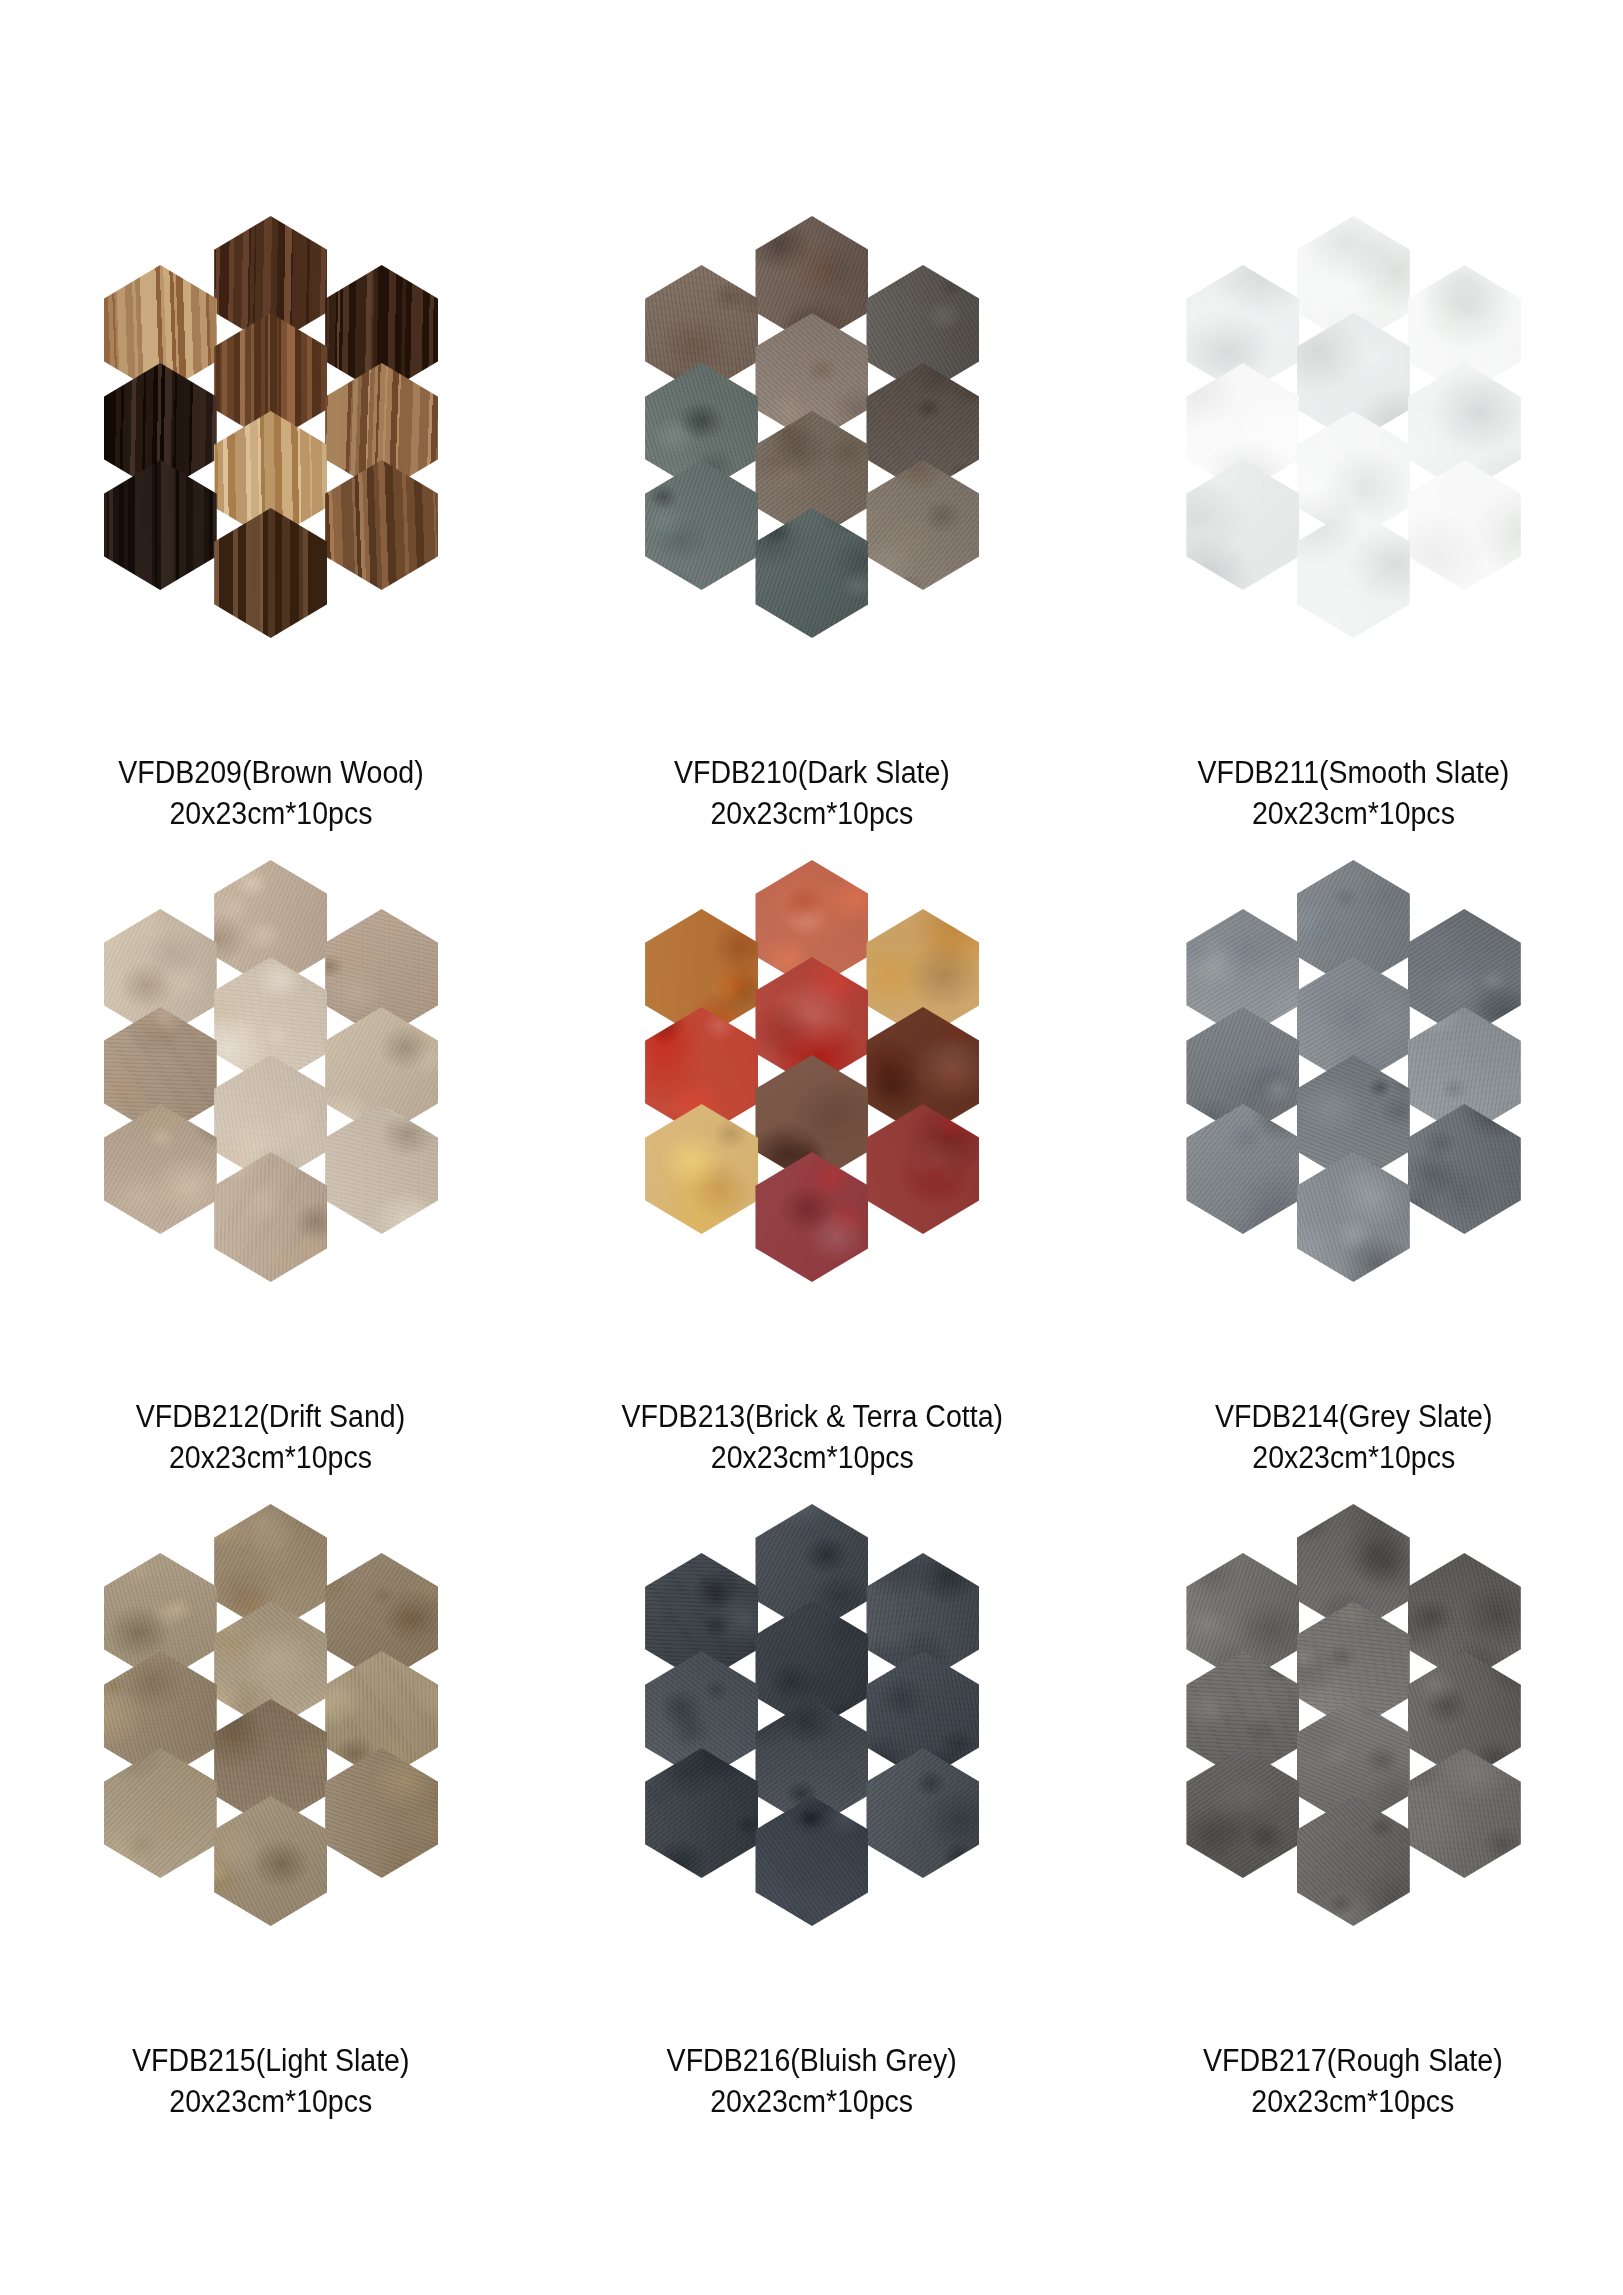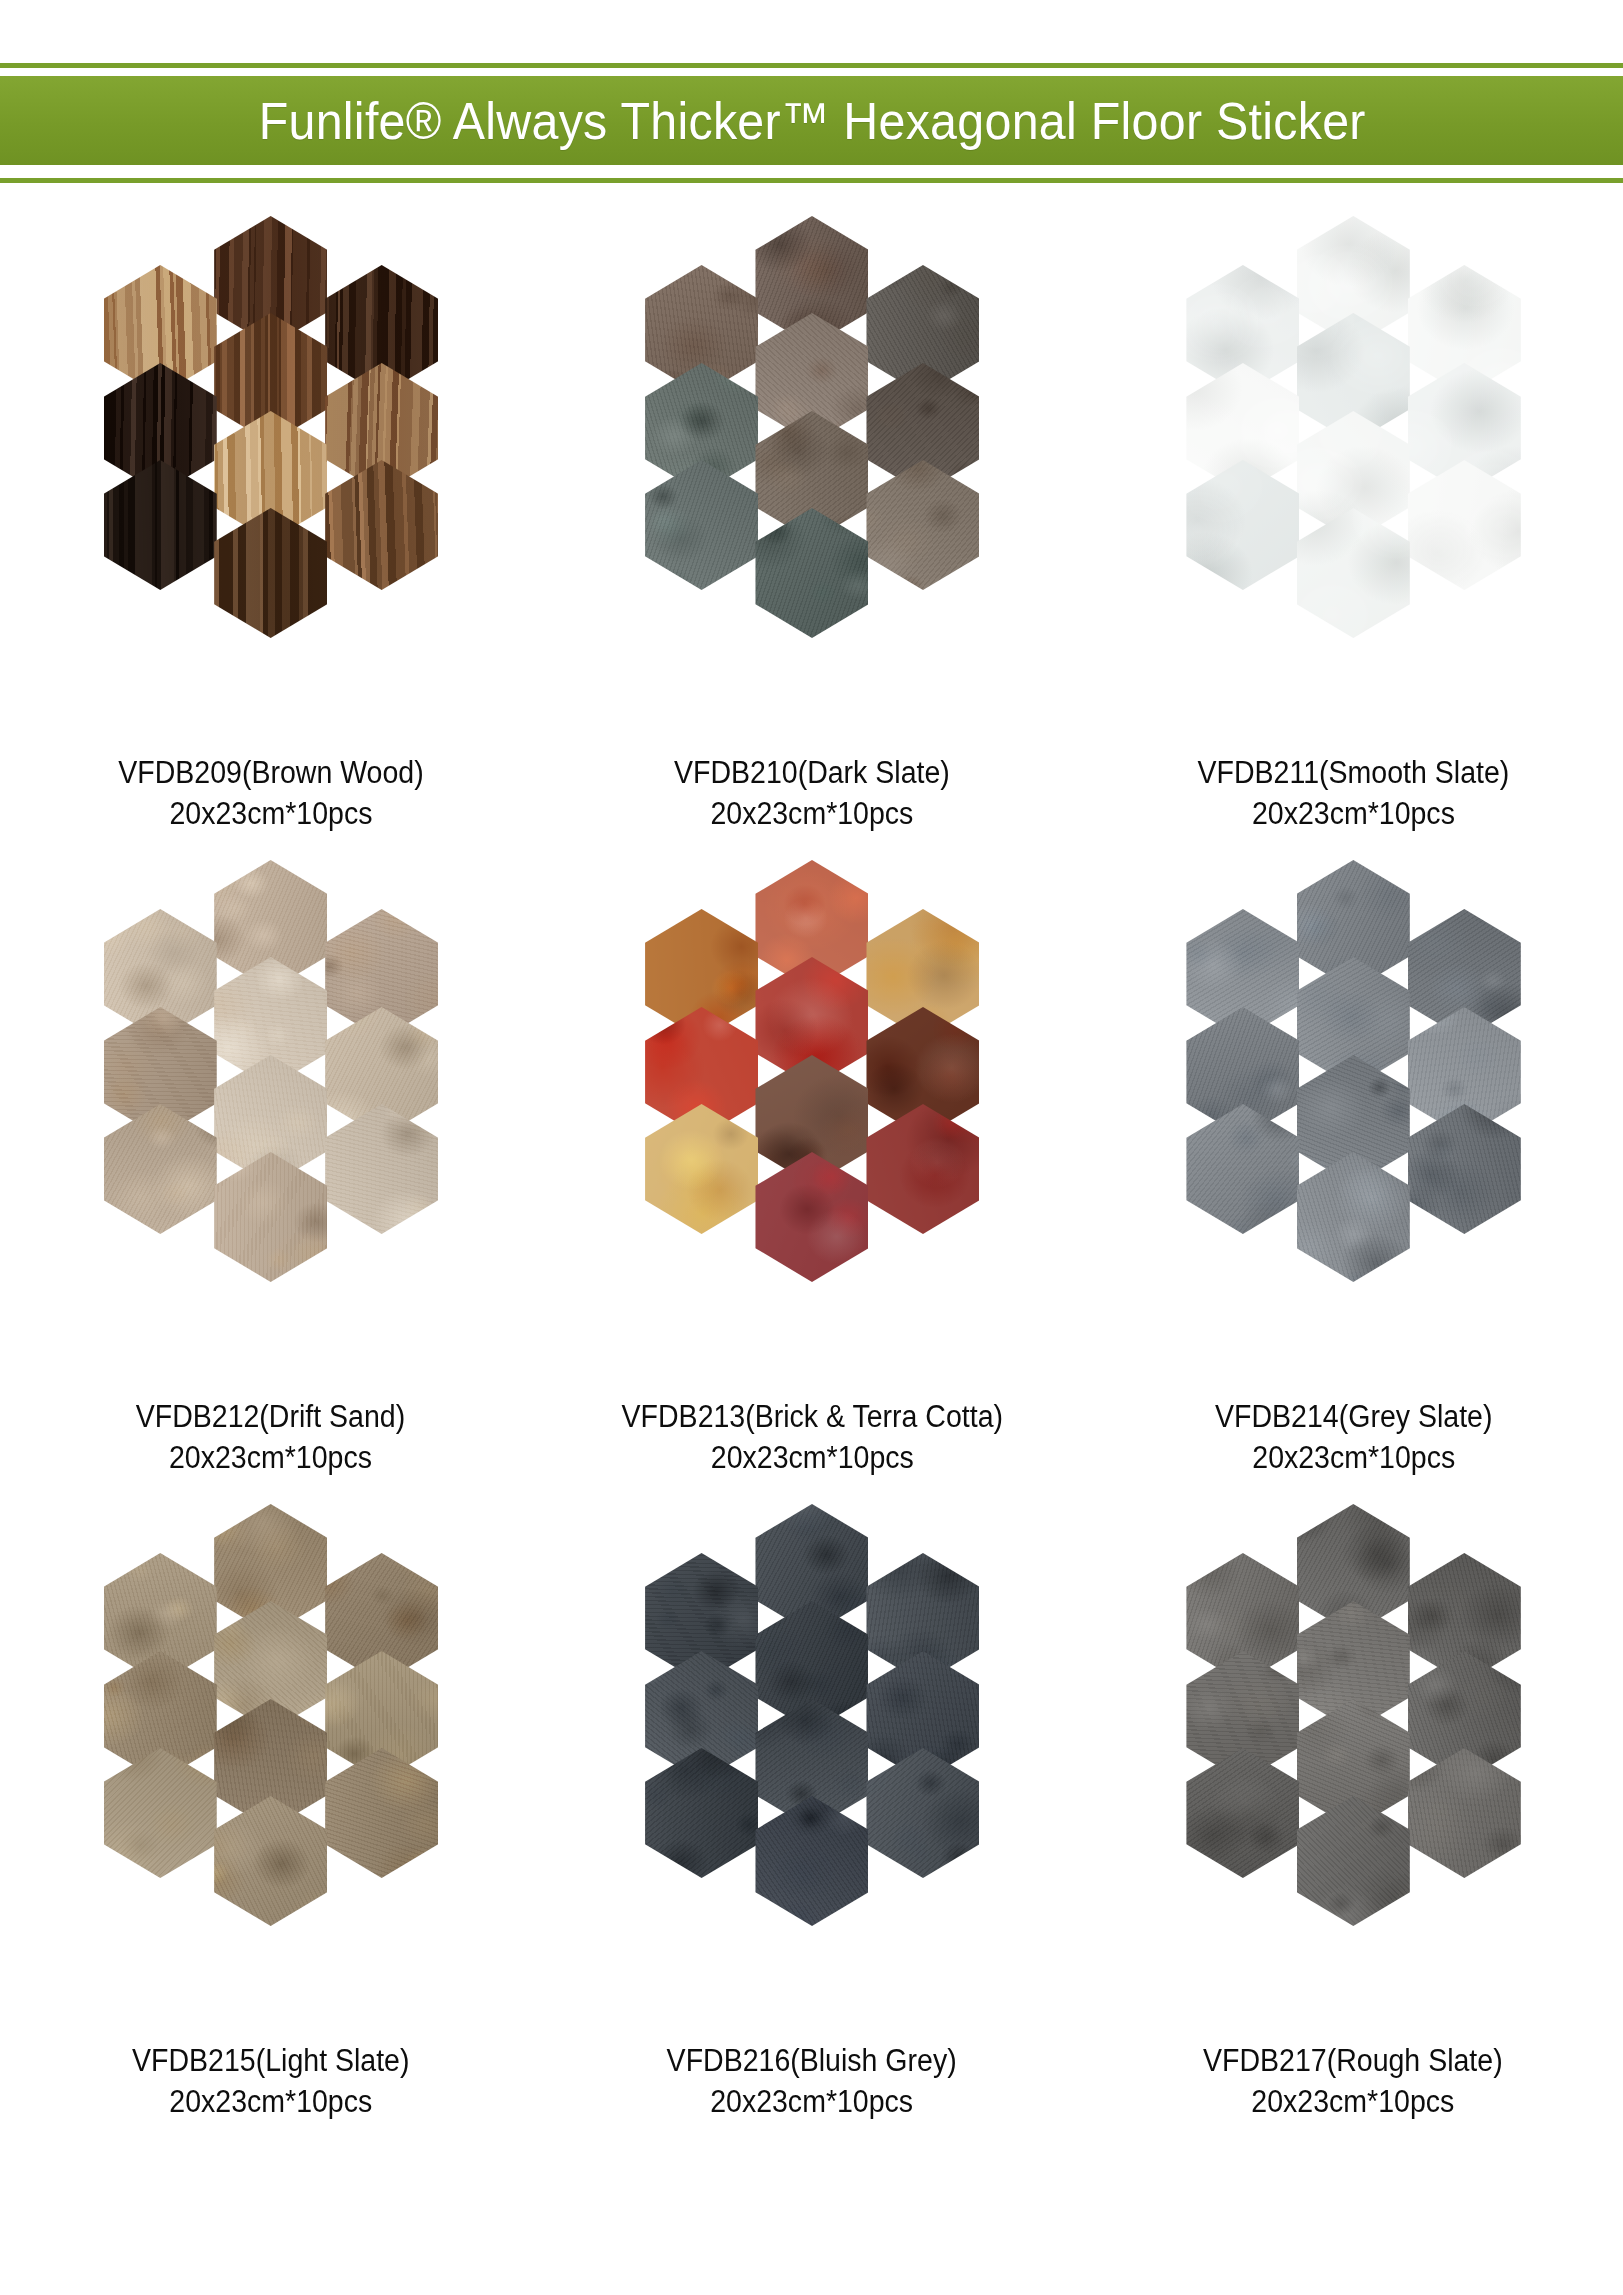--- a/index.html
+++ b/index.html
@@ -117,27 +117,20 @@
     white-space: nowrap;
   }
   .caption .name { display: block; }
   .caption .spec { display: block; }
 </style>
 </head>
 <body>
 
 <div class="page">
 
-  <div class="header-block">
-    <div class="rule rule-top"></div>
-    <div class="header-bar">
-      <div class="header-title">Funlife® Always Thicker™ Hexagonal Floor Sticker</div>
-    </div>
-    <div class="rule rule-bottom"></div>
-  </div>
 
   <div class="grid" id="grid">
       <div class="cell">
         <div class="mosaic">
           <div class="hex c-m r0" style="background-color: rgb(107, 86, 70); background-image: linear-gradient(91deg, rgb(72, 51, 35) 0%, rgb(72, 51, 35) 2.4%, rgb(119, 98, 82) 2.4%, rgb(119, 98, 82) 5.7%, rgb(72, 51, 35) 5.7%, rgb(72, 51, 35) 9.7%, rgb(72, 51, 35) 9.7%, rgb(72, 51, 35) 13.9%, rgb(119, 98, 82) 13.9%, rgb(119, 98, 82) 18%, rgb(93, 72, 56) 18%, rgb(93, 72, 56) 24.2%, rgb(93, 72, 56) 24.2%, rgb(93, 72, 56) 25.4%, rgb(119, 98, 82) 25.4%, rgb(119, 98, 82) 30.7%, rgb(72, 51, 35) 30.7%, rgb(72, 51, 35) 32.4%, rgb(93, 72, 56) 32.4%, rgb(93, 72, 56) 35.6%, rgb(72, 51, 35) 35.6%, rgb(72, 51, 35) 37%, rgb(93, 72, 56) 37%, rgb(93, 72, 56) 43.7%, rgb(119, 98, 82) 43.7%, rgb(119, 98, 82) 50.4%, rgb(93, 72, 56) 50.4%, rgb(93, 72, 56) 55.6%, rgb(72, 51, 35) 55.6%, rgb(72, 51, 35) 62.1%, rgb(144, 123, 107) 62.1%, rgb(144, 123, 107) 67.8%, rgb(72, 51, 35) 67.8%, rgb(72, 51, 35) 69%, rgb(93, 72, 56) 69%, rgb(93, 72, 56) 72.4%, rgb(93, 72, 56) 72.4%, rgb(93, 72, 56) 76.7%, rgb(93, 72, 56) 76.7%, rgb(93, 72, 56) 81.4%, rgb(72, 51, 35) 81.4%, rgb(72, 51, 35) 83.8%, rgb(93, 72, 56) 83.8%, rgb(93, 72, 56) 90.5%, rgb(93, 72, 56) 90.5%, rgb(93, 72, 56) 93.4%, rgb(119, 98, 82) 93.4%, rgb(119, 98, 82) 97.7%, rgb(93, 72, 56) 97.7%, rgb(93, 72, 56) 100%), linear-gradient(89deg, rgba(125, 104, 88, 0.4) 0%, transparent 30%, rgba(85, 64, 48, 0.333) 62%, transparent 100%);"></div>
           <div class="hex c-l r1" style="background-color: rgb(155, 134, 113); background-image: linear-gradient(88deg, rgb(111, 90, 69) 0%, rgb(111, 90, 69) 6.3%, rgb(141, 120, 99) 6.3%, rgb(141, 120, 99) 10%, rgb(111, 90, 69) 10%, rgb(111, 90, 69) 11.8%, rgb(141, 120, 99) 11.8%, rgb(141, 120, 99) 13.7%, rgb(167, 146, 125) 13.7%, rgb(167, 146, 125) 15.2%, rgb(167, 146, 125) 15.2%, rgb(167, 146, 125) 17.9%, rgb(167, 146, 125) 17.9%, rgb(167, 146, 125) 20.9%, rgb(141, 120, 99) 20.9%, rgb(141, 120, 99) 27.2%, rgb(167, 146, 125) 27.2%, rgb(167, 146, 125) 29.9%, rgb(141, 120, 99) 29.9%, rgb(141, 120, 99) 34%, rgb(187, 166, 145) 34%, rgb(187, 166, 145) 38.7%, rgb(187, 166, 145) 38.7%, rgb(187, 166, 145) 43.5%, rgb(187, 166, 145) 43.5%, rgb(187, 166, 145) 47.5%, rgb(111, 90, 69) 47.5%, rgb(111, 90, 69) 51.2%, rgb(167, 146, 125) 51.2%, rgb(167, 146, 125) 54.1%, rgb(187, 166, 145) 54.1%, rgb(187, 166, 145) 56%, rgb(187, 166, 145) 56%, rgb(187, 166, 145) 59.3%, rgb(111, 90, 69) 59.3%, rgb(111, 90, 69) 62.5%, rgb(167, 146, 125) 62.5%, rgb(167, 146, 125) 64.6%, rgb(111, 90, 69) 64.6%, rgb(111, 90, 69) 70.4%, rgb(187, 166, 145) 70.4%, rgb(187, 166, 145) 76.9%, rgb(141, 120, 99) 76.9%, rgb(141, 120, 99) 78.5%, rgb(141, 120, 99) 78.5%, rgb(141, 120, 99) 82.2%, rgb(141, 120, 99) 82.2%, rgb(141, 120, 99) 83.9%, rgb(167, 146, 125) 83.9%, rgb(167, 146, 125) 87.6%, rgb(167, 146, 125) 87.6%, rgb(167, 146, 125) 89.5%, rgb(111, 90, 69) 89.5%, rgb(111, 90, 69) 92%, rgb(141, 120, 99) 92%, rgb(141, 120, 99) 97.8%, rgb(187, 166, 145) 97.8%, rgb(187, 166, 145) 100%), linear-gradient(86deg, rgba(173, 152, 131, 0.4) 0%, transparent 30%, rgba(133, 112, 91, 0.333) 62%, transparent 100%);"></div>
           <div class="hex c-r r1" style="background-color: rgb(92, 74, 60); background-image: linear-gradient(91deg, rgb(78, 60, 46) 0%, rgb(78, 60, 46) 2.5%, rgb(104, 86, 72) 2.5%, rgb(104, 86, 72) 4.3%, rgb(78, 60, 46) 4.3%, rgb(78, 60, 46) 10%, rgb(51, 33, 19) 10%, rgb(51, 33, 19) 11.7%, rgb(131, 113, 99) 11.7%, rgb(131, 113, 99) 13.6%, rgb(51, 33, 19) 13.6%, rgb(51, 33, 19) 16.4%, rgb(104, 86, 72) 16.4%, rgb(104, 86, 72) 21.4%, rgb(51, 33, 19) 21.4%, rgb(51, 33, 19) 27.4%, rgb(78, 60, 46) 27.4%, rgb(78, 60, 46) 28.8%, rgb(78, 60, 46) 28.8%, rgb(78, 60, 46) 30.4%, rgb(78, 60, 46) 30.4%, rgb(78, 60, 46) 36.5%, rgb(131, 113, 99) 36.5%, rgb(131, 113, 99) 41.1%, rgb(104, 86, 72) 41.1%, rgb(104, 86, 72) 42.9%, rgb(78, 60, 46) 42.9%, rgb(78, 60, 46) 46.4%, rgb(51, 33, 19) 46.4%, rgb(51, 33, 19) 53%, rgb(51, 33, 19) 53%, rgb(51, 33, 19) 55.8%, rgb(104, 86, 72) 55.8%, rgb(104, 86, 72) 61.9%, rgb(51, 33, 19) 61.9%, rgb(51, 33, 19) 67.6%, rgb(78, 60, 46) 67.6%, rgb(78, 60, 46) 70.8%, rgb(51, 33, 19) 70.8%, rgb(51, 33, 19) 75.6%, rgb(104, 86, 72) 75.6%, rgb(104, 86, 72) 82.3%, rgb(104, 86, 72) 82.3%, rgb(104, 86, 72) 85.5%, rgb(51, 33, 19) 85.5%, rgb(51, 33, 19) 91.3%, rgb(104, 86, 72) 91.3%, rgb(104, 86, 72) 94.8%, rgb(51, 33, 19) 94.8%, rgb(51, 33, 19) 96.3%, rgb(51, 33, 19) 96.3%, rgb(51, 33, 19) 99.3%, rgb(78, 60, 46) 99.3%, rgb(78, 60, 46) 100%), linear-gradient(89deg, rgba(110, 92, 78, 0.4) 0%, transparent 30%, rgba(70, 52, 38, 0.333) 62%, transparent 100%);"></div>
           <div class="hex c-m r1m" style="background-color: rgb(122, 100, 80); background-image: linear-gradient(90deg, rgb(108, 86, 66) 0%, rgb(108, 86, 66) 2.1%, rgb(88, 66, 46) 2.1%, rgb(88, 66, 46) 5.4%, rgb(108, 86, 66) 5.4%, rgb(108, 86, 66) 6.8%, rgb(134, 112, 92) 6.8%, rgb(134, 112, 92) 11.5%, rgb(108, 86, 66) 11.5%, rgb(108, 86, 66) 17.8%, rgb(88, 66, 46) 17.8%, rgb(88, 66, 46) 23%, rgb(162, 140, 120) 23%, rgb(162, 140, 120) 27.4%, rgb(108, 86, 66) 27.4%, rgb(108, 86, 66) 32.8%, rgb(134, 112, 92) 32.8%, rgb(134, 112, 92) 35%, rgb(88, 66, 46) 35%, rgb(88, 66, 46) 41.2%, rgb(108, 86, 66) 41.2%, rgb(108, 86, 66) 44.9%, rgb(88, 66, 46) 44.9%, rgb(88, 66, 46) 48.1%, rgb(134, 112, 92) 48.1%, rgb(134, 112, 92) 49.7%, rgb(88, 66, 46) 49.7%, rgb(88, 66, 46) 55.4%, rgb(108, 86, 66) 55.4%, rgb(108, 86, 66) 57.1%, rgb(88, 66, 46) 57.1%, rgb(88, 66, 46) 59.6%, rgb(134, 112, 92) 59.6%, rgb(134, 112, 92) 64.9%, rgb(162, 140, 120) 64.9%, rgb(162, 140, 120) 71.6%, rgb(88, 66, 46) 71.6%, rgb(88, 66, 46) 76.7%, rgb(108, 86, 66) 76.7%, rgb(108, 86, 66) 82.7%, rgb(134, 112, 92) 82.7%, rgb(134, 112, 92) 87%, rgb(88, 66, 46) 87%, rgb(88, 66, 46) 93.5%, rgb(88, 66, 46) 93.5%, rgb(88, 66, 46) 95%, rgb(108, 86, 66) 95%, rgb(108, 86, 66) 100%), linear-gradient(88deg, rgba(140, 118, 98, 0.4) 0%, transparent 30%, rgba(100, 78, 58, 0.333) 62%, transparent 100%);"></div>
           <div class="hex c-l r2" style="background-color: rgb(77, 64, 56); background-image: linear-gradient(91deg, rgb(32, 19, 11) 0%, rgb(32, 19, 11) 6%, rgb(32, 19, 11) 6%, rgb(32, 19, 11) 11.1%, rgb(63, 50, 42) 11.1%, rgb(63, 50, 42) 15.3%, rgb(32, 19, 11) 15.3%, rgb(32, 19, 11) 17.8%, rgb(63, 50, 42) 17.8%, rgb(63, 50, 42) 24.4%, rgb(111, 98, 90) 24.4%, rgb(111, 98, 90) 28.5%, rgb(63, 50, 42) 28.5%, rgb(63, 50, 42) 34.8%, rgb(32, 19, 11) 34.8%, rgb(32, 19, 11) 36.9%, rgb(63, 50, 42) 36.9%, rgb(63, 50, 42) 43.2%, rgb(32, 19, 11) 43.2%, rgb(32, 19, 11) 47.3%, rgb(111, 98, 90) 47.3%, rgb(111, 98, 90) 50.1%, rgb(32, 19, 11) 50.1%, rgb(32, 19, 11) 53.3%, rgb(111, 98, 90) 53.3%, rgb(111, 98, 90) 59.4%, rgb(63, 50, 42) 59.4%, rgb(63, 50, 42) 61.7%, rgb(32, 19, 11) 61.7%, rgb(32, 19, 11) 63.6%, rgb(63, 50, 42) 63.6%, rgb(63, 50, 42) 69.6%, rgb(63, 50, 42) 69.6%, rgb(63, 50, 42) 75%, rgb(32, 19, 11) 75%, rgb(32, 19, 11) 77.4%, rgb(89, 76, 68) 77.4%, rgb(89, 76, 68) 81.3%, rgb(89, 76, 68) 81.3%, rgb(89, 76, 68) 85.6%, rgb(89, 76, 68) 85.6%, rgb(89, 76, 68) 89.2%, rgb(63, 50, 42) 89.2%, rgb(63, 50, 42) 94.9%, rgb(111, 98, 90) 94.9%, rgb(111, 98, 90) 99.9%, rgb(111, 98, 90) 99.9%, rgb(111, 98, 90) 100%), linear-gradient(89deg, rgba(95, 82, 74, 0.4) 0%, transparent 30%, rgba(55, 42, 34, 0.333) 62%, transparent 100%);"></div>
           <div class="hex c-r r2" style="background-color: rgb(141, 122, 102); background-image: linear-gradient(92deg, rgb(96, 77, 57) 0%, rgb(96, 77, 57) 3.4%, rgb(153, 134, 114) 3.4%, rgb(153, 134, 114) 8.2%, rgb(153, 134, 114) 8.2%, rgb(153, 134, 114) 14.1%, rgb(153, 134, 114) 14.1%, rgb(153, 134, 114) 20.6%, rgb(96, 77, 57) 20.6%, rgb(96, 77, 57) 23.6%, rgb(127, 108, 88) 23.6%, rgb(127, 108, 88) 24.9%, rgb(153, 134, 114) 24.9%, rgb(153, 134, 114) 28.9%, rgb(127, 108, 88) 28.9%, rgb(127, 108, 88) 31.8%, rgb(96, 77, 57) 31.8%, rgb(96, 77, 57) 37.7%, rgb(169, 150, 130) 37.7%, rgb(169, 150, 130) 39%, rgb(127, 108, 88) 39%, rgb(127, 108, 88) 42.7%, rgb(153, 134, 114) 42.7%, rgb(153, 134, 114) 45.6%, rgb(96, 77, 57) 45.6%, rgb(96, 77, 57) 47.5%, rgb(153, 134, 114) 47.5%, rgb(153, 134, 114) 51.8%, rgb(169, 150, 130) 51.8%, rgb(169, 150, 130) 53.7%, rgb(153, 134, 114) 53.7%, rgb(153, 134, 114) 56.3%, rgb(153, 134, 114) 56.3%, rgb(153, 134, 114) 58%, rgb(96, 77, 57) 58%, rgb(96, 77, 57) 63.2%, rgb(169, 150, 130) 63.2%, rgb(169, 150, 130) 65%, rgb(127, 108, 88) 65%, rgb(127, 108, 88) 70.1%, rgb(127, 108, 88) 70.1%, rgb(127, 108, 88) 75.8%, rgb(153, 134, 114) 75.8%, rgb(153, 134, 114) 82%, rgb(127, 108, 88) 82%, rgb(127, 108, 88) 85%, rgb(127, 108, 88) 85%, rgb(127, 108, 88) 90%, rgb(169, 150, 130) 90%, rgb(169, 150, 130) 92.7%, rgb(96, 77, 57) 92.7%, rgb(96, 77, 57) 97.4%, rgb(127, 108, 88) 97.4%, rgb(127, 108, 88) 100%), linear-gradient(90deg, rgba(159, 140, 120, 0.4) 0%, transparent 30%, rgba(119, 100, 80, 0.333) 62%, transparent 100%);"></div>

